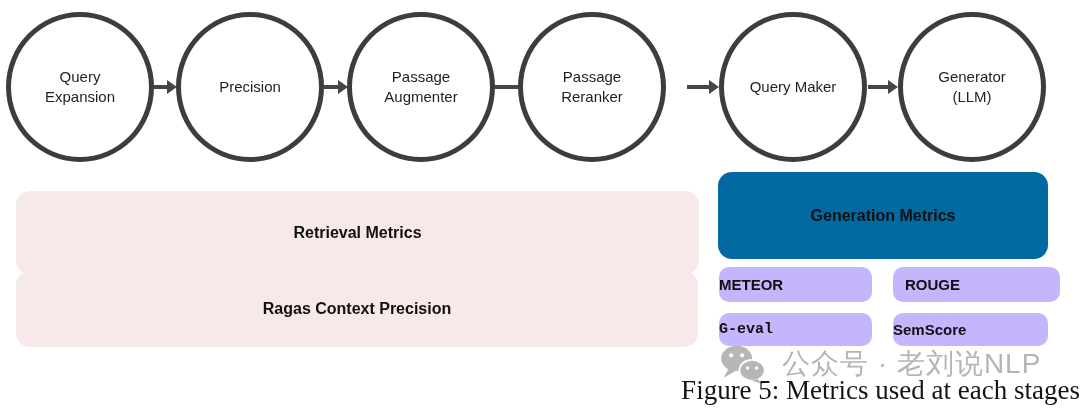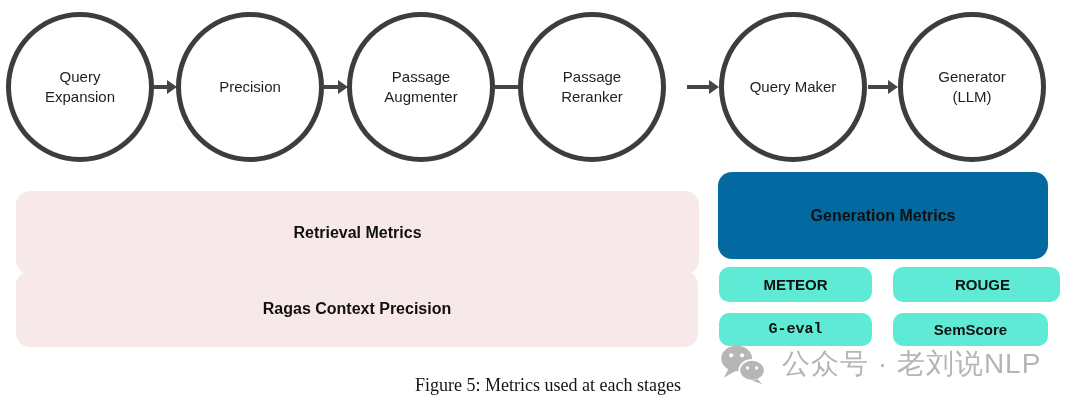--- a/index.html
+++ b/index.html
@@ -74,24 +74,24 @@
   .pink { background: #f7e9e9; }
   .lav  { background: #0369a1; }
 
   .retrieval-title { left: 16px; top: 173px; width: 683px; height: 83px; font-size: 16px; margin-top: 18px; }
   .generation-title { left: 718px; top: 172px; width: 330px; height: 87px; font-size: 16px; }
   .ragas-box { left: 16px; top: 271px; width: 682px; height: 76px; font-size: 16px; }
 
   .chip {
     position: absolute;
     border-radius: 10px;
-    background: #5eead4;
-    display: flex;
-    align-items: center;
-    justify-content: center;
+    background: #c4b5fd;
+    display: flex;
+    align-items: center;
+    justify-content: flex-start;
     font-weight: bold;
     font-size: 15px;
     color: #101010;
   }
   .chip-meteor   { left: 719px; top: 267px; width: 153px; height: 35px; }
   .chip-rouge    { left: 893px; top: 267px; width: 155px; height: 35px; padding-left: 12px; }
   .chip-geval    { left: 719px; top: 313px; width: 153px; height: 33px; font-family: Liberation Mono, monospace; }
   .chip-semscore { left: 893px; top: 313px; width: 155px; height: 33px; }
 
   
@@ -108,23 +108,23 @@
     white-space: nowrap;
   }
   .watermark svg { display: block; }
 
   
   .caption {
     position: absolute;
     left: 16px;
     right: 0;
     top: 375px;
-    text-align: center;
+    text-align: right;
     font-family: "Liberation Serif", serif;
-    font-size: 18px;
+    font-size: 27px;
     color: #151515;
   }
 </style>
 </head>
 <body>
 
 <div class="canvas">
 
   <div class="stage s1">
     <span>Query Expansion</span>

